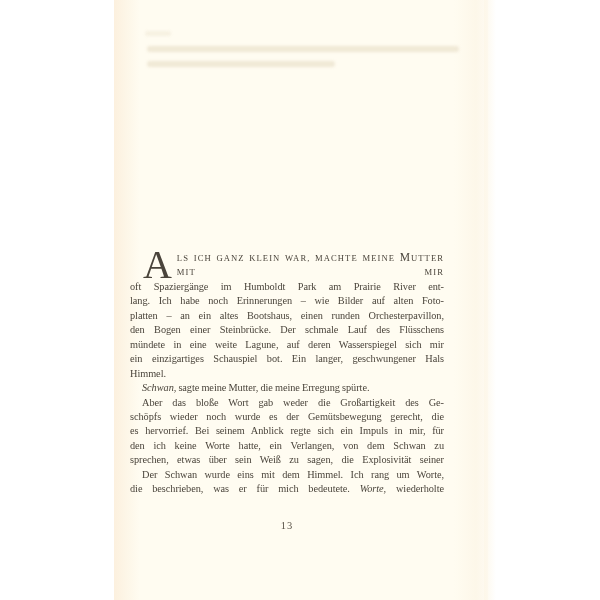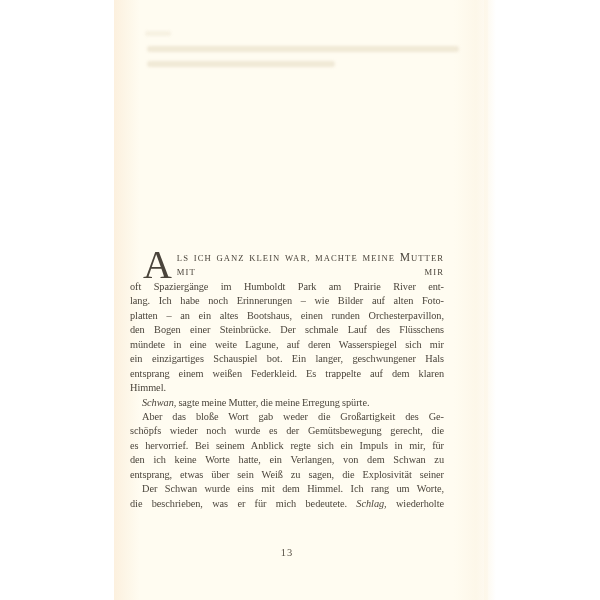--- a/index.html
+++ b/index.html
@@ -71,21 +71,21 @@
     height: 28.9px;
     color: var(--ink);
   }
 
   .sc     { font-size: 8.6px;  letter-spacing: 1.05px; word-spacing: 0.2px; }
   .sc-cap { font-size: 11.6px; letter-spacing: 1.05px; }
   .italic { font-style: italic; }
 
   .page-number {
     position: absolute;
-    left: 16px; top: 547px; width: 314px;
+    left: 16px; top: 520px; width: 314px;
     text-align: center;
     color: #5a5348;
     font-size: 10.5px;
     letter-spacing: 1px;
   }
 </style>
 </head>
 <body>
 
 <div class="stage">
@@ -98,27 +98,26 @@
     <div class="text-block">
       <span class="dropcap">A</span>
 
     <div class="line justify"><span class="sc">LS ICH GANZ KLEIN WAR, MACHTE MEINE </span><span class="sc-cap">M</span><span class="sc">UTTER MIT MIR</span></div>
         <div class="line justify"><span>oft Spaziergänge im Humboldt Park am Prairie River ent-</span></div>
         <div class="line justify"><span>lang. Ich habe noch Erinnerungen – wie Bilder auf alten Foto-</span></div>
         <div class="line justify"><span>platten – an ein altes Bootshaus, einen runden Orchesterpavillon,</span></div>
         <div class="line justify"><span>den Bogen einer Steinbrücke. Der schmale Lauf des Flüsschens</span></div>
         <div class="line justify"><span>mündete in eine weite Lagune, auf deren Wasserspiegel sich mir</span></div>
         <div class="line justify"><span>ein einzigartiges Schauspiel bot. Ein langer, geschwungener Hals</span></div>
-        <div class="line justify"><span>entsprang einem weißen Federkleid. Es trappelte auf dem klaren</span></div>
         <div class="line"><span>Himmel.</span></div>
         <div class="line indent"><span class="italic">Schwan</span><span>, sagte meine Mutter, die meine Erregung spürte.</span></div>
         <div class="line justify indent"><span>Aber das bloße Wort gab weder die Großartigkeit des Ge-</span></div>
         <div class="line justify"><span>schöpfs wieder noch wurde es der Gemütsbewegung gerecht, die</span></div>
         <div class="line justify"><span>es hervorrief. Bei seinem Anblick regte sich ein Impuls in mir, für</span></div>
         <div class="line justify"><span>den ich keine Worte hatte, ein Verlangen, von dem Schwan zu</span></div>
-        <div class="line justify"><span>entsprang, etwas über sein Weiß zu sagen, die Explosivität seiner</span></div>
+        <div class="line justify"><span>sprechen, etwas über sein Weiß zu sagen, die Explosivität seiner</span></div>
         <div class="line justify indent"><span>Der Schwan wurde eins mit dem Himmel. Ich rang um Worte,</span></div>
-        <div class="line justify"><span>die beschrieben, was er für mich bedeutete. </span><span class="italic">Schlag,</span><span> wiederholte</span></div>
+        <div class="line justify"><span>die beschrieben, was er für mich bedeutete. </span><span class="italic">Worte,</span><span> wiederholte</span></div>
       </div>
 
     <div class="page-number">13</div>
   </div>
 </div>
 
 </body></html>

